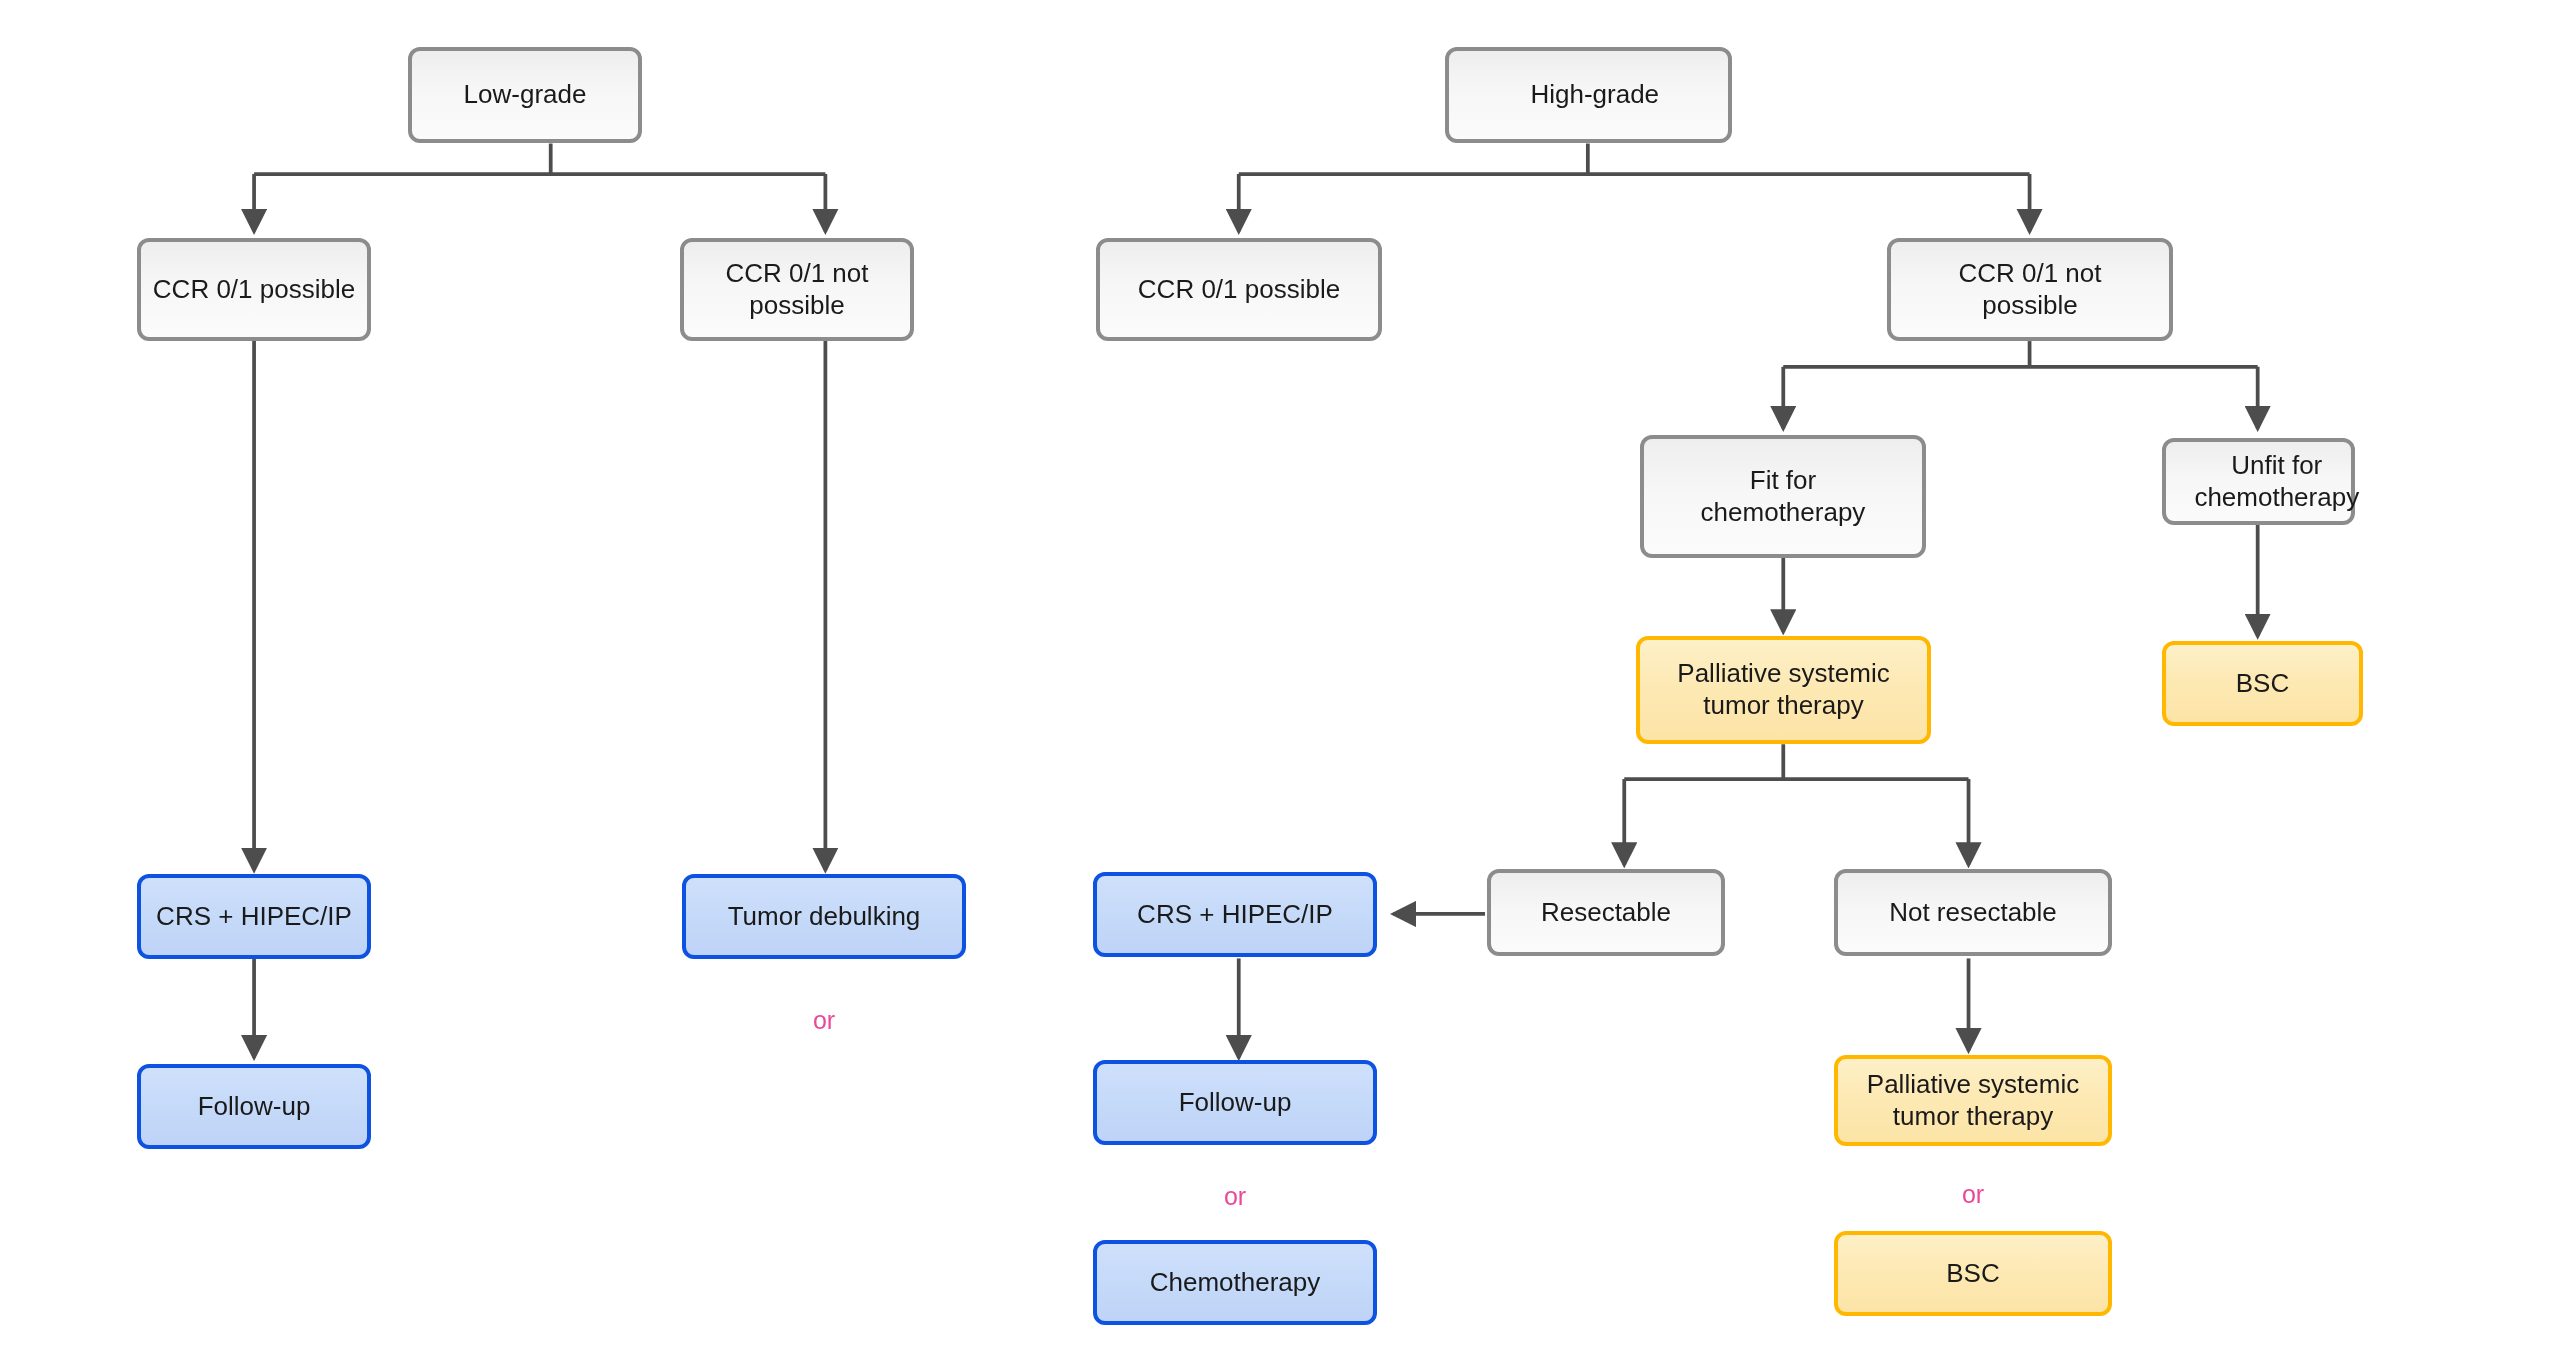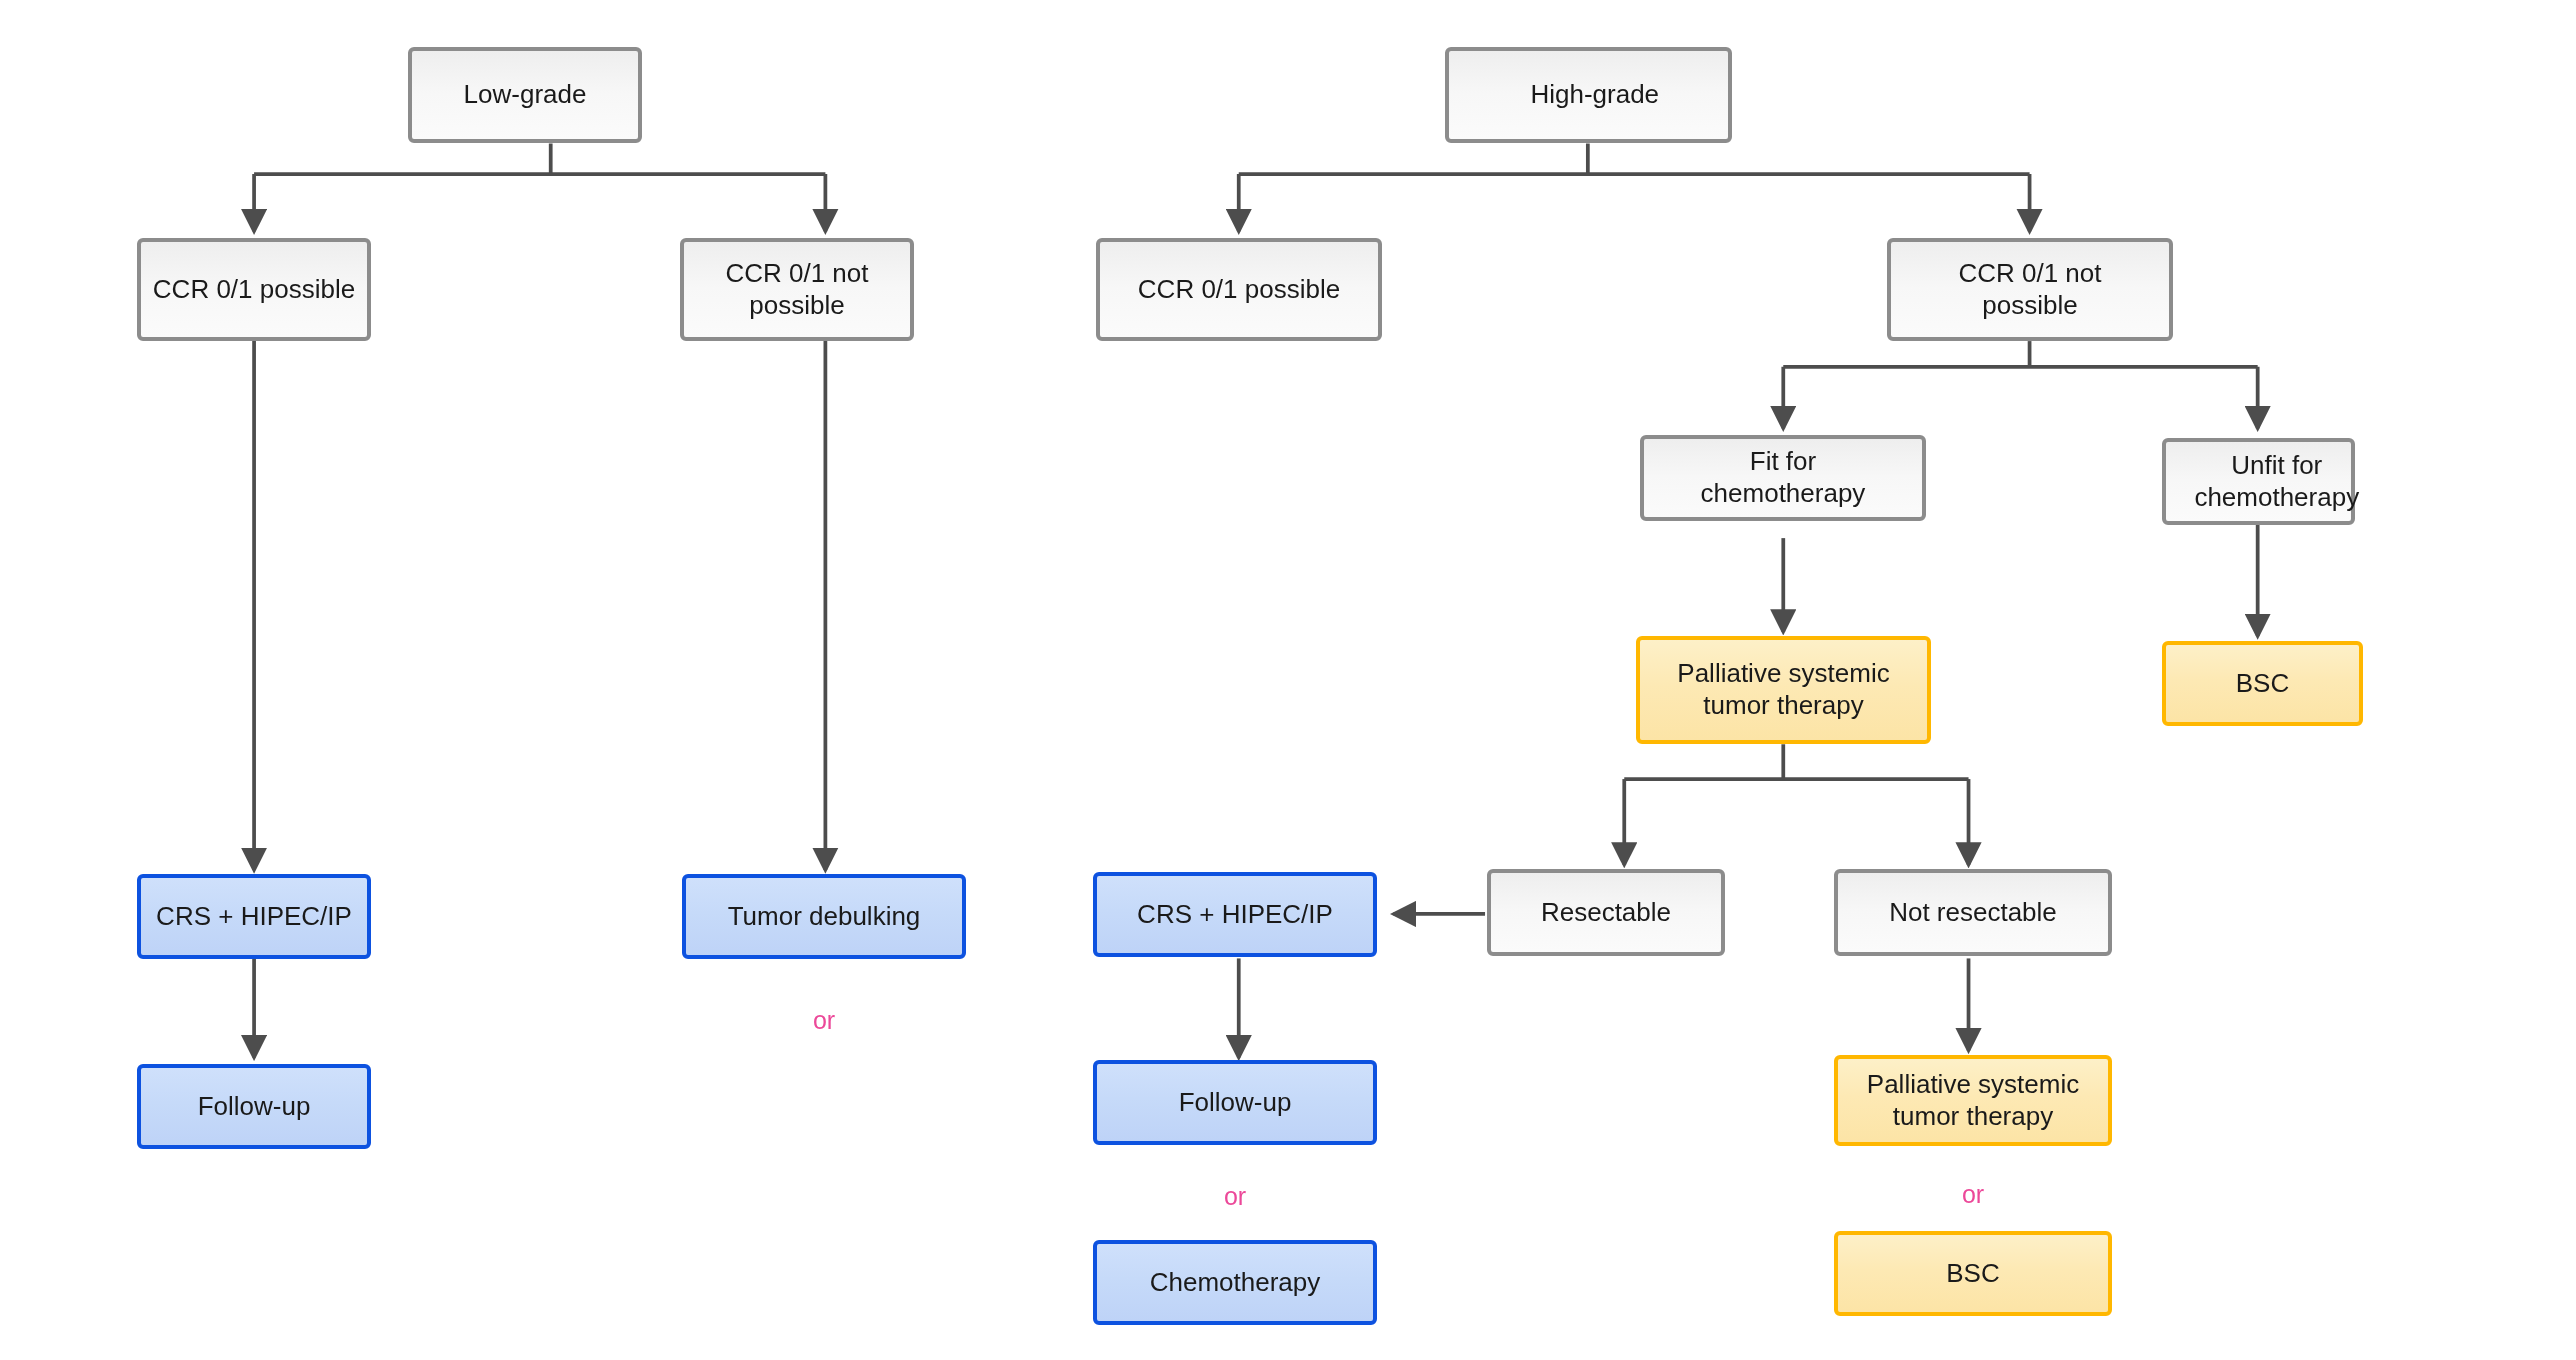--- a/index.html
+++ b/index.html
@@ -25,21 +25,21 @@
     width: 2576px;
     height: 1360px;
   }
   .node {
     position: absolute;
     box-sizing: border-box;
     display: flex;
     align-items: center;
     justify-content: center;
     text-align: center;
-    border-radius: 6px;
+    border-radius: 12px;
     font-size: 26px;
     line-height: 1.22;
     color: #1a1a1a;
     padding: 3.2px 7.5px;
     white-space: pre-line;
     z-index: 2;
   }
   .node.grey {
     border: 4.3px solid #8c8c8c;
     background: linear-gradient(180deg, #eeeeee 0%, #f7f7f7 48%, #fbfbfb 100%);
@@ -149,21 +149,21 @@
 
   <div class="node grey" style="left:1096px; top:238px; width:286px; height:103px;">
     <span>CCR 0/1 possible</span>
   </div>
 
   <div class="node grey" style="left:1887px; top:238px; width:286px; height:103px;">
     <span>CCR 0/1 not
 possible</span>
   </div>
 
-  <div class="node grey" style="left:1640px; top:435px; width:286px; height:86px;">
+  <div class="node grey" style="left:1640px; top:435px; width:286px; height:123px;">
     <span>Fit for
 chemotherapy</span>
   </div>
 
   <div class="node grey" style="left:2162px; top:438px; width:193px; height:87px;padding-left:44px;">
     <span>Unfit for
 chemotherapy</span>
   </div>
 
   <div class="node yellow" style="left:1636px; top:636px; width:295px; height:108px;">

